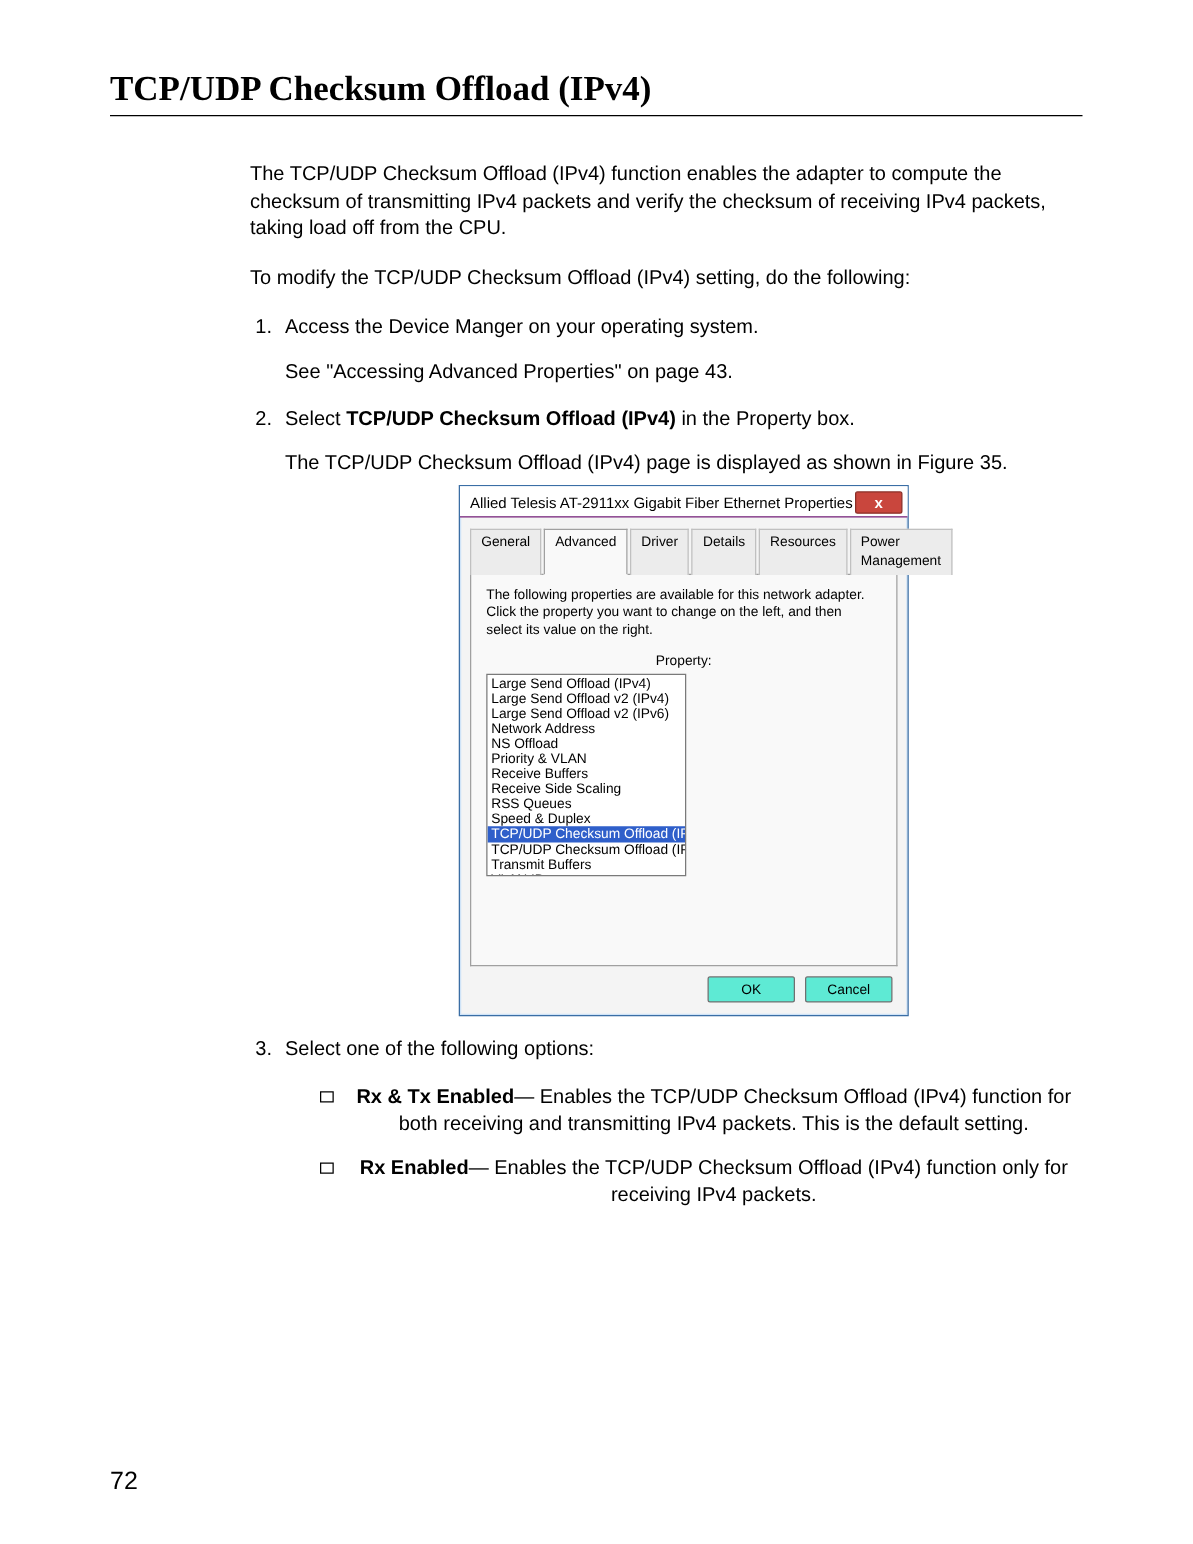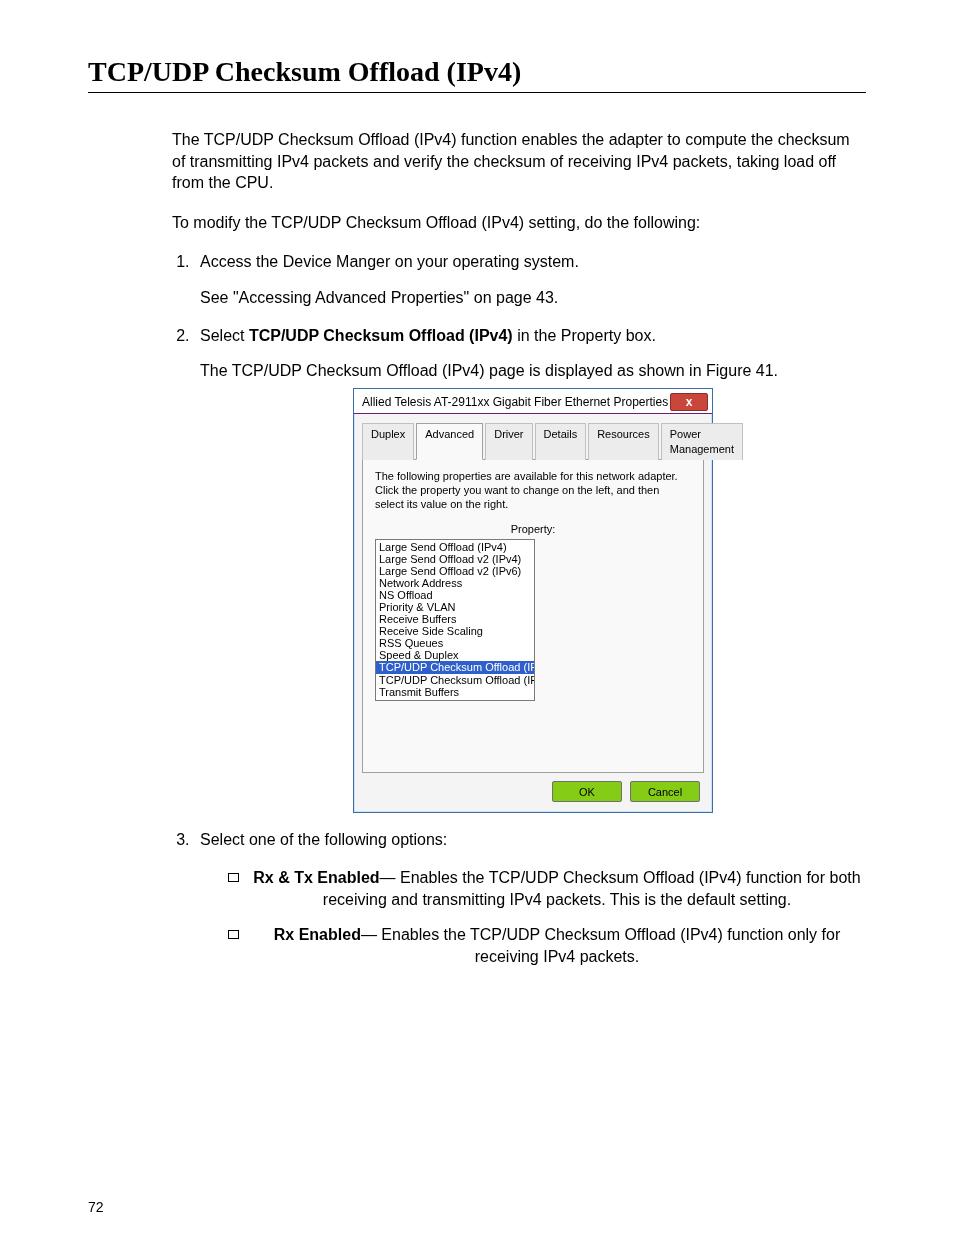--- a/index.html
+++ b/index.html
@@ -24,21 +24,21 @@
     font-weight:bold;
     font-size:28px;
     margin:0 0 4px 0;
   }
   .title-rule{
     border:0;
     border-top:1.4px solid #000;
     margin:0 0 36px 0;
   }
   .body-col{
-    margin-left:84px;
+    margin-left:112px;
     font-size:16px;
     line-height:1.35;
   }
   .para{margin-bottom:18px;}
   ol.steps{padding-left:22px;margin:0;}
   ol.steps>li{margin-bottom:16px;padding-left:6px;}
   .step-sub{margin-top:14px;}
   .bullet-list{list-style:none;padding-left:28px;margin:0;text-align:center;}
   .bullet-list li{position:relative;margin-bottom:14px;padding-left:20px;}
   .bullet-list li::before{
@@ -121,25 +121,25 @@
     font-size:11px;
   }
   .combo span{flex:1;padding:0 4px;}
   .combo .drop{width:15px;text-align:center;border-left:1px solid #c0c0c0;background:#efefef;}
   .btnrow{
     display:flex;gap:8px;justify-content:flex-end;
     padding:0 12px 10px 0;
   }
   .winbtn{
     width:70px;height:21px;
-    border:1px solid #707070;background:#84cc16;
+    border:1px solid #707070;background:#5eead4;
     font-size:11px;border-radius:2px;
   }
   .page-number{
-    position:absolute;bottom:20px;left:88px;font-size:14px;
+    position:absolute;bottom:38px;left:88px;font-size:20px;
   }
 </style>
 </head>
 <body>
 
 <div class="page">
 
 
   <h1 class="section-title">TCP/UDP Checksum Offload (IPv4)</h1>
   <hr class="title-rule">
@@ -149,31 +149,31 @@
     <div class="para">The TCP/UDP Checksum Offload (IPv4) function enables the adapter to compute the checksum of transmitting IPv4 packets and verify the checksum of receiving IPv4 packets, taking load off from the CPU.</div>
     <div class="para">To modify the TCP/UDP Checksum Offload (IPv4) setting, do the following:</div>
 
     <ol class="steps">
       <li>
         <span>Access the Device Manger on your operating system.</span>
         <div class="step-sub">See "Accessing Advanced Properties" on page 43.</div>
       </li>
       <li>
         <span>Select </span><b>TCP/UDP Checksum Offload (IPv4)</b><span> in the Property box.</span>
-        <div class="step-sub">The TCP/UDP Checksum Offload (IPv4) page is displayed as shown in Figure 41.</div>
+        <div class="step-sub">The TCP/UDP Checksum Offload (IPv4) page is displayed as shown in Figure 35.</div>
 
         
         <div class="dialog-wrap">
           <div class="dialog">
             <div class="titlebar">
               <span>Allied Telesis AT-2911xx Gigabit Fiber Ethernet Properties</span>
               <div class="closebtn">x</div>
             </div>
             <div class="tabs">
-              <div class="tab">Duplex</div>
+              <div class="tab">General</div>
               <div class="tab active">Advanced</div>
               <div class="tab">Driver</div>
               <div class="tab">Details</div>
               <div class="tab">Resources</div>
               <div class="tab">Power Management</div>
             </div>
             <div class="panel">
               <div class="instr">The following properties are available for this network adapter. Click the property you want to change on the left, and then select its value on the right.</div>
               <div class="row">
                 <div class="col-left">

